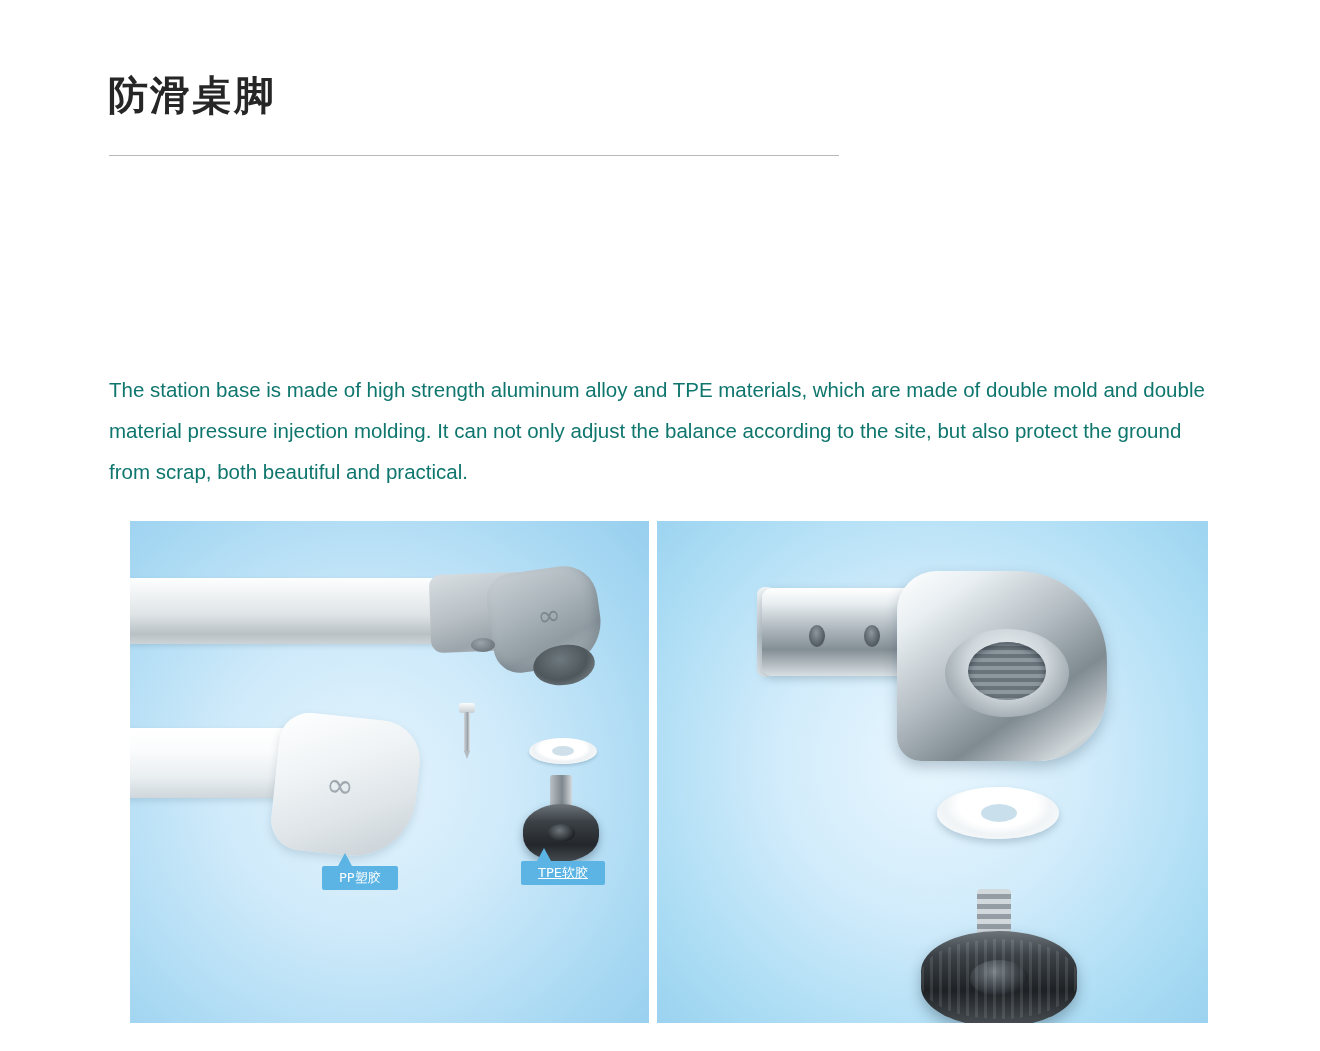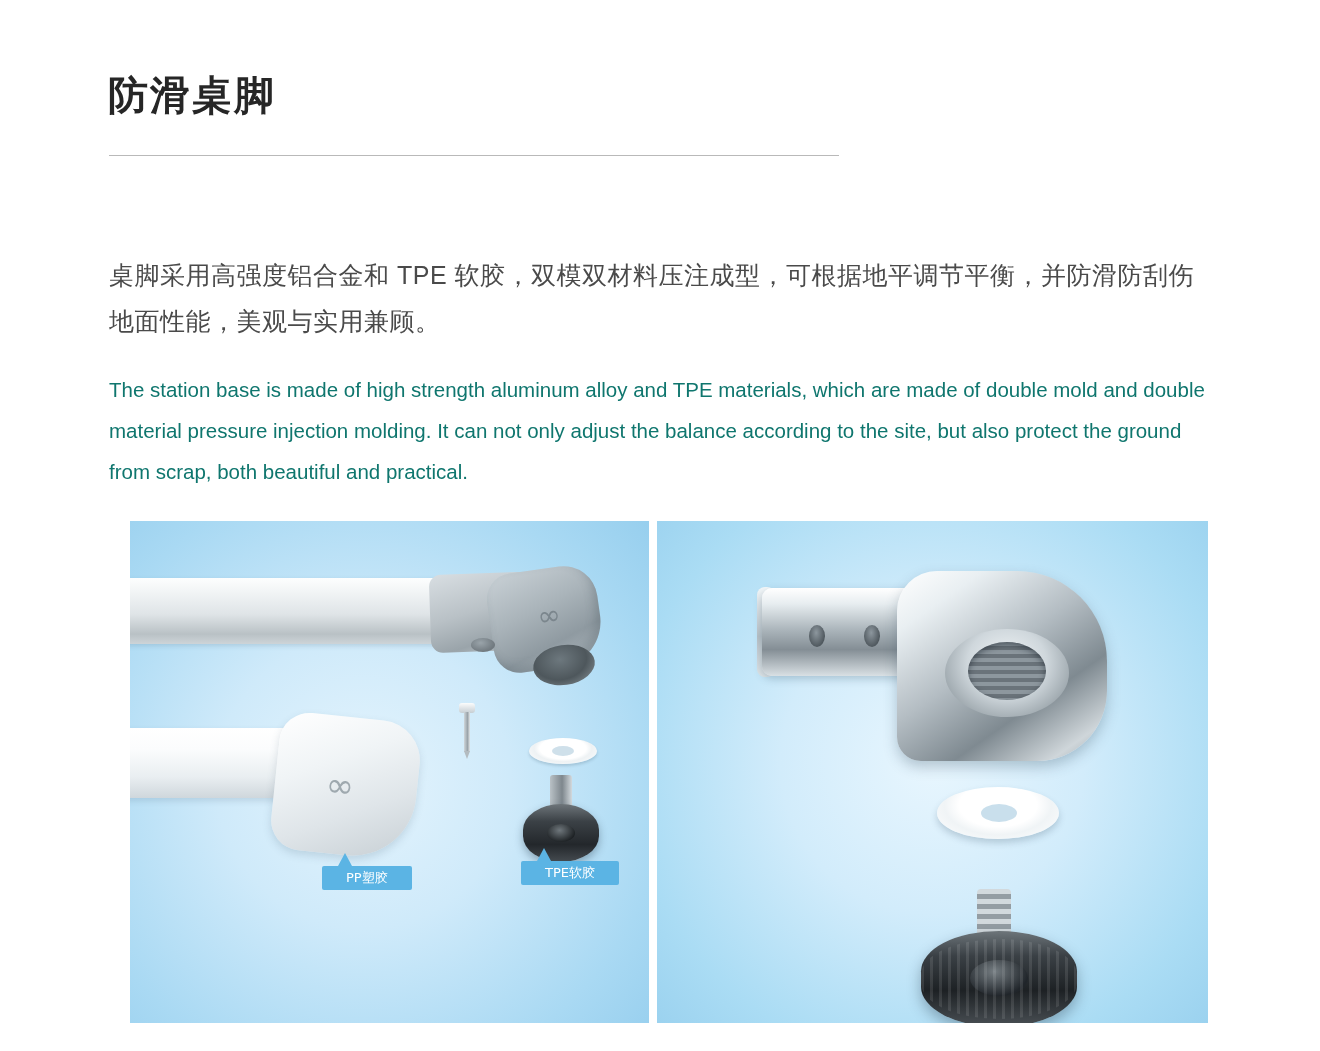--- a/index.html
+++ b/index.html
@@ -271,36 +271,36 @@
     font-family: "DejaVu Sans", sans-serif;
   }
 
   
   .callout {
     position: absolute;
     background: #5bb4e4;
     color: #ffffff;
     font-size: 13px;
     line-height: 20px;
-    padding: 2px 24px;
+    padding: 2px 17px;
     border-radius: 2px;
     white-space: nowrap;
     font-family: "DejaVu Sans", "Liberation Sans", sans-serif;
   }
   .callout .arrow {
     position: absolute;
     left: 16px;
     top: -13px;
     width: 0; height: 0;
     border-left: 7px solid transparent;
     border-right: 7px solid transparent;
     border-bottom: 13px solid #5bb4e4;
   }
   .callout-pp { left: 192px; top: 345px; }
-  .callout-tpe { left: 391px; top: 340px; }
+  .callout-tpe { left: 391px; top: 340px; text-decoration: underline; }
 
   
   .rp-arm {
     position: absolute;
     left: 105px;
     top: 67px;
     width: 190px;
     height: 88px;
     border-radius: 10px 6px 6px 10px;
     background: linear-gradient(180deg,#ffffff 0%,#e7edf0 18%,#aab4ba 48%,#848e95 70%,#d9e0e4 100%);
@@ -413,21 +413,20 @@
 </style>
 </head>
 <body>
 
 <div class="page">
 
   <h1 class="title">防滑桌脚</h1>
 
   <div class="divider"></div>
 
-  <p class="para-cn">桌脚采用高强度铝合金和 TPE 软胶，双模双材料压注成型，可根据地平调节平衡，并防滑防刮伤地面性能，美观与实用兼顾。</p>
 
   <p class="para-en">The station base is made of high strength aluminum alloy and TPE materials, which are made of double mold and double material pressure injection molding. It can not only adjust the balance according to the site, but also protect the ground from scrap, both beautiful and practical.</p>
 
   <div class="figure">
 
     <div class="panel panel-left">
 
       <div class="tube-upper"></div>
       <div class="tube-upper-end"></div>
       <div class="tube-upper-head"></div>

